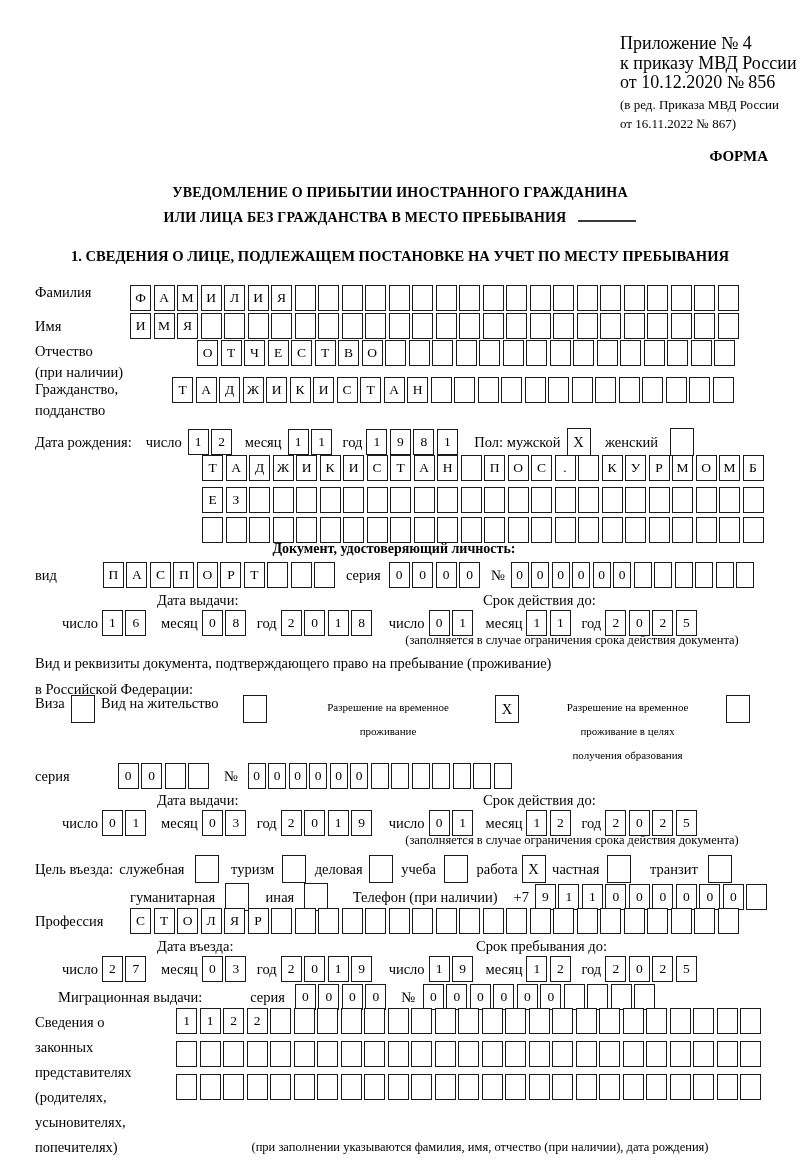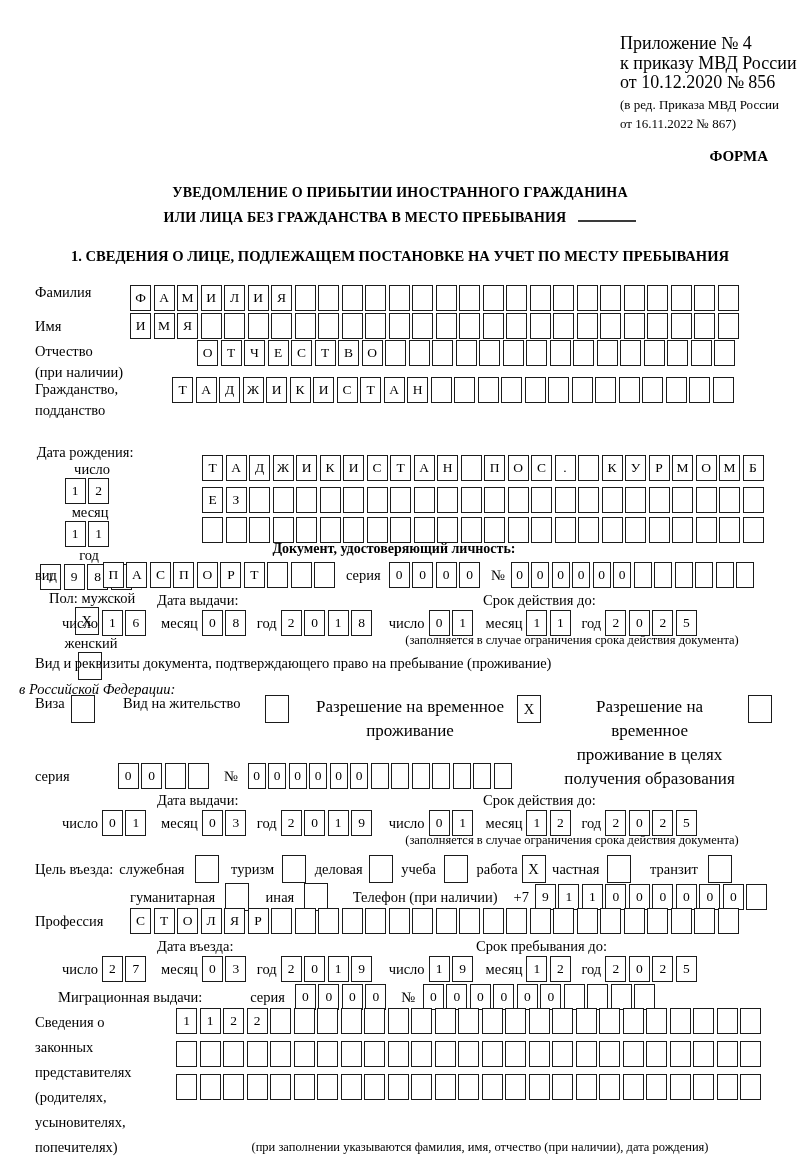--- a/index.html
+++ b/index.html
@@ -17,21 +17,21 @@
   .cell{display:inline-flex;align-items:center;justify-content:center;flex:none;
         width:19px;height:24px;border:1.6px solid #1b1b1b;margin-right:2.5px;
         font-size:13.5px;background:#fff;}
   .compact .cell{width:16px;}
   .cb .cell{width:22px;height:26px;font-size:14.5px;}
   .hdr{font-size:18px;line-height:19.5px;}
   .hdrsub{font-size:13px;line-height:18.5px;}
   .title{font-size:14px;line-height:25px;font-weight:bold;letter-spacing:.2px;}
   .underline-blank{display:inline-block;width:58px;height:15px;
         border-bottom:2px solid #3a3a3a;margin-left:12px;vertical-align:baseline;}
-  .optblock{text-align:center;line-height:24px;font-size:17px;}
+  .optblock{text-align:center;line-height:24px;font-size:11px;}
 </style>
 </head>
 <body>
 
 <div id="page">
 
   <div class="abs hdr" style="left:620px;top:34px;">
     <div>Приложение № 4</div>
     <div>к приказу МВД России</div>
     <div>от 10.12.2020 № 856</div>
@@ -165,21 +165,21 @@
       <span class="cell"></span>
       <span class="cell"></span>
       <span class="cell"></span>
       <span class="cell"></span>
       <span class="cell"></span>
       <span class="cell"></span>
       <span class="cell"></span>
       <span class="cell"></span>
     </div>
 
-  <div class="abs frow" style="left:35px;top:444px;flex-direction:column;">
+  <div class="abs frow" style="left:35px;top:428px;">
     <span class="lbl">Дата рождения:</span>
     <span class="lbl" style="margin-left:14px;">число</span>
     <span class="cells" style="margin-left:6px;">
         <span class="cell">1</span>
         <span class="cell">2</span>
       </span>
     <span class="lbl" style="margin-left:10px;">месяц</span>
     <span class="cells" style="margin-left:6px;">
         <span class="cell">1</span>
         <span class="cell">1</span>
@@ -355,28 +355,28 @@
     <span class="cells" style="margin-left:4px;">
         <span class="cell">2</span>
         <span class="cell">0</span>
         <span class="cell">2</span>
         <span class="cell">5</span>
       </span>
   </div>
   <div class="abs small center" style="left:372px;top:633px;width:400px;">(заполняется в случае ограничения срока действия документа)</div>
 
   <div class="abs lbl" style="left:35px;top:655px;">Вид и реквизиты документа, подтверждающего право на пребывание (проживание)</div>
-  <div class="abs lbl" style="left:19px;top:681px;font-style:italic;">в Российской Федерации:</div>
+  <div class="abs lbl" style="left:35px;top:681px;">в Российской Федерации:</div>
 
   <div class="abs frow-top" style="left:35px;top:695px;">
     <span class="lbl">Виза</span>
     <span class="cells cb" style="margin-left:6px;">
         <span class="cell"></span>
       </span>
-    <span class="lbl" style="margin-left:26px;">Вид на жительство</span>
+    <span class="lbl" style="margin-left:4px;">Вид на жительство</span>
     <span class="cells cb" style="margin-left:24px;">
         <span class="cell"></span>
       </span>
     <div class="optblock" style="margin-left:20px;width:198px;">
       <div>Разрешение на временное</div>
       <div>проживание</div>
     </div>
     <span class="cells cb" style="margin-left:8px;">
         <span class="cell">X</span>
       </span>

